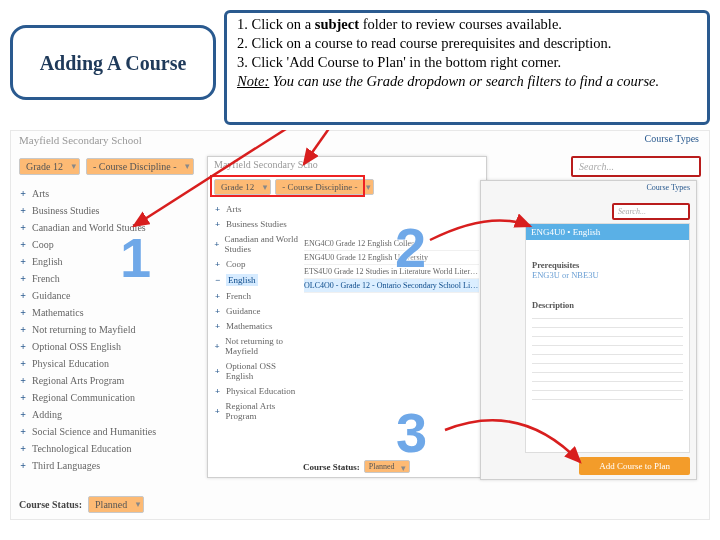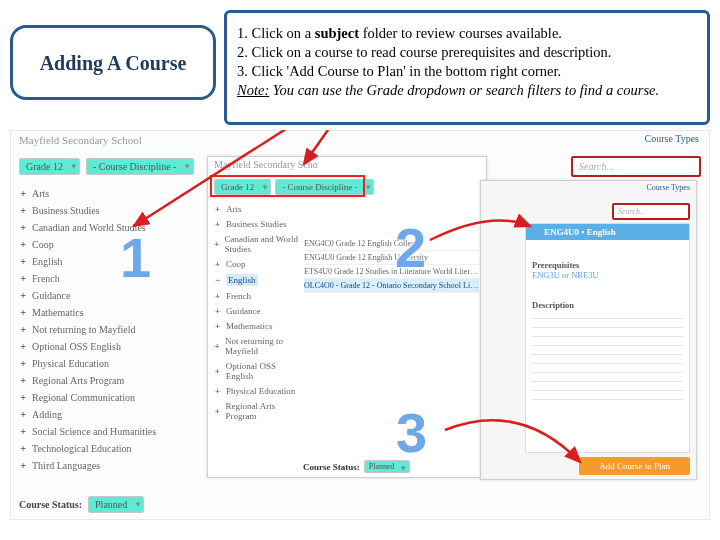--- a/index.html
+++ b/index.html
@@ -1,29 +1,29 @@
 <!DOCTYPE html>
 <html><head>
 <meta charset="utf-8">
 <style>
   *{box-sizing:border-box;margin:0;padding:0;font-family:Georgia,serif}
   body{width:720px;height:540px;background:#fff;position:relative;overflow:hidden;font-size:11px}
   .header{position:absolute;left:10px;top:10px;right:10px;height:115px;display:flex;gap:8px}
   .title-box{width:206px;height:75px;margin-top:15px;border:3px solid #2a5a8f;border-radius:16px;display:flex;align-items:center;justify-content:center;background:#fff;text-align:center}
   .title-box span{color:#1f3a5a;font-weight:bold;font-size:20px;line-height:1.2;font-family:Georgia,serif}
-  .instr{flex:1;border:3px solid #2a5a8f;border-radius:6px;background:#fff;padding:11px 10px;font-size:14.5px;line-height:1.3}
+  .instr{flex:1;border:3px solid #2a5a8f;border-radius:6px;background:#fff;padding:2px 10px;font-size:14.5px;line-height:1.3}
   .instr .subj{font-weight:bold}
   .instr .note-l{text-decoration:underline;font-style:italic}
   .instr .note{font-style:italic}
   .stage{position:absolute;left:0;top:130px;right:0;bottom:0;font-family:Arial,sans-serif}
   .back{position:absolute;left:10px;top:0;width:700px;height:390px;background:#fdfdfd;border:1px solid #e8e8e8}
   .back .schoolbar{height:20px;padding:3px 8px;font-size:11px;color:#999}
   .back .ctypes{position:absolute;right:10px;top:2px;font-size:10px;color:#2a5a8f}
   .filterbar{height:30px;padding:4px 8px;display:flex;gap:6px;align-items:center}
-  .dd{border:1px solid #c8c8c8;background:#5eead4;border-radius:2px;padding:2px 16px 2px 6px;font-size:10px;color:#555;position:relative;cursor:pointer}
+  .dd{border:1px solid #c8c8c8;background:#fdba74;border-radius:2px;padding:2px 16px 2px 6px;font-size:10px;color:#555;position:relative;cursor:pointer}
   .dd:after{content:"▾";position:absolute;right:3px;top:2px;color:#888;font-size:9px}
   .search{border:2px solid #b91c1c;background:#fff;border-radius:2px;padding:3px 6px;font-size:10px;color:#aaa;width:130px;font-style:italic}
   .tree{position:absolute;left:8px;top:54px;width:190px;font-size:10px}
   .tree-item{padding:3px 0;color:#666;display:flex;align-items:center;gap:5px}
   .tree-item .plus{color:#2a5a8f;font-weight:bold;width:8px;text-align:center}
   .cstatus{position:absolute;left:8px;bottom:6px;font-size:10px;color:#444;display:flex;align-items:center;gap:6px}
   .cstatus .lb{font-weight:bold}
   .num{position:absolute;font-size:56px;font-weight:bold;color:#6fa8e8;font-family:Arial,sans-serif;text-shadow:0 0 2px #fff,0 0 4px #fff;pointer-events:none;z-index:30}
   .n1{left:120px;top:95px}
   .n2{left:395px;top:85px}
@@ -38,21 +38,21 @@
   .eng-hl{background:#d6ebff;color:#0b4a8a;padding:1px 2px}
   .courses2{position:absolute;left:96px;top:80px;width:175px;font-size:8px;color:#666}
   .courses2 div{padding:2px 0;border-bottom:1px solid #f0f0f0;white-space:nowrap;overflow:hidden;text-overflow:ellipsis}
   .courses2 .sel{background:#dbeeff;color:#0b4a8a}
   .cstatus2{position:absolute;left:95px;bottom:4px;font-size:9px;color:#333;display:flex;gap:4px;align-items:center}
   .ov3{position:absolute;left:480px;top:50px;width:217px;height:300px;background:#f6f6f6;border:1px solid #cfcfcf;box-shadow:0 0 3px rgba(0,0,0,.15)}
   .ov3 .sch3{height:16px;padding:2px 6px;font-size:9px;color:#999}
   .ov3 .ctypes3{position:absolute;right:6px;top:2px;font-size:8px;color:#2a5a8f}
   .ov3 .search3{position:absolute;right:6px;top:22px;width:78px}
   .rpanel{position:absolute;left:44px;top:42px;right:6px;bottom:26px;background:#fff;border:1px solid #ddd;padding:5px 6px;font-size:8.5px;color:#888}
-  .rpanel .cc{background:#5ab0e6;color:#fff;padding:3px 18px;margin:-5px -6px 5px -6px;font-weight:bold;font-size:9px}
+  .rpanel .cc{background:#5ab0e6;color:#fff;padding:3px 5px;margin:-5px -6px 5px -6px;font-weight:normal;font-size:9px}
   .rpanel .sec{font-weight:bold;color:#555;margin-top:20px}
   .rpanel .ln{height:7px;background:linear-gradient(#0000,#0000);border-bottom:1px solid #e4e4e4;margin:2px 0}
   .addbtn{position:absolute;right:6px;bottom:4px;background:#f39c2a;color:#fff;font-size:9px;padding:4px 20px;border-radius:2px;cursor:pointer}
   svg.arrows{position:absolute;left:0;top:0;z-index:25;pointer-events:none}
 </style>
 </head>
 <body>
 
 <div class="header">
   <div class="title-box">

